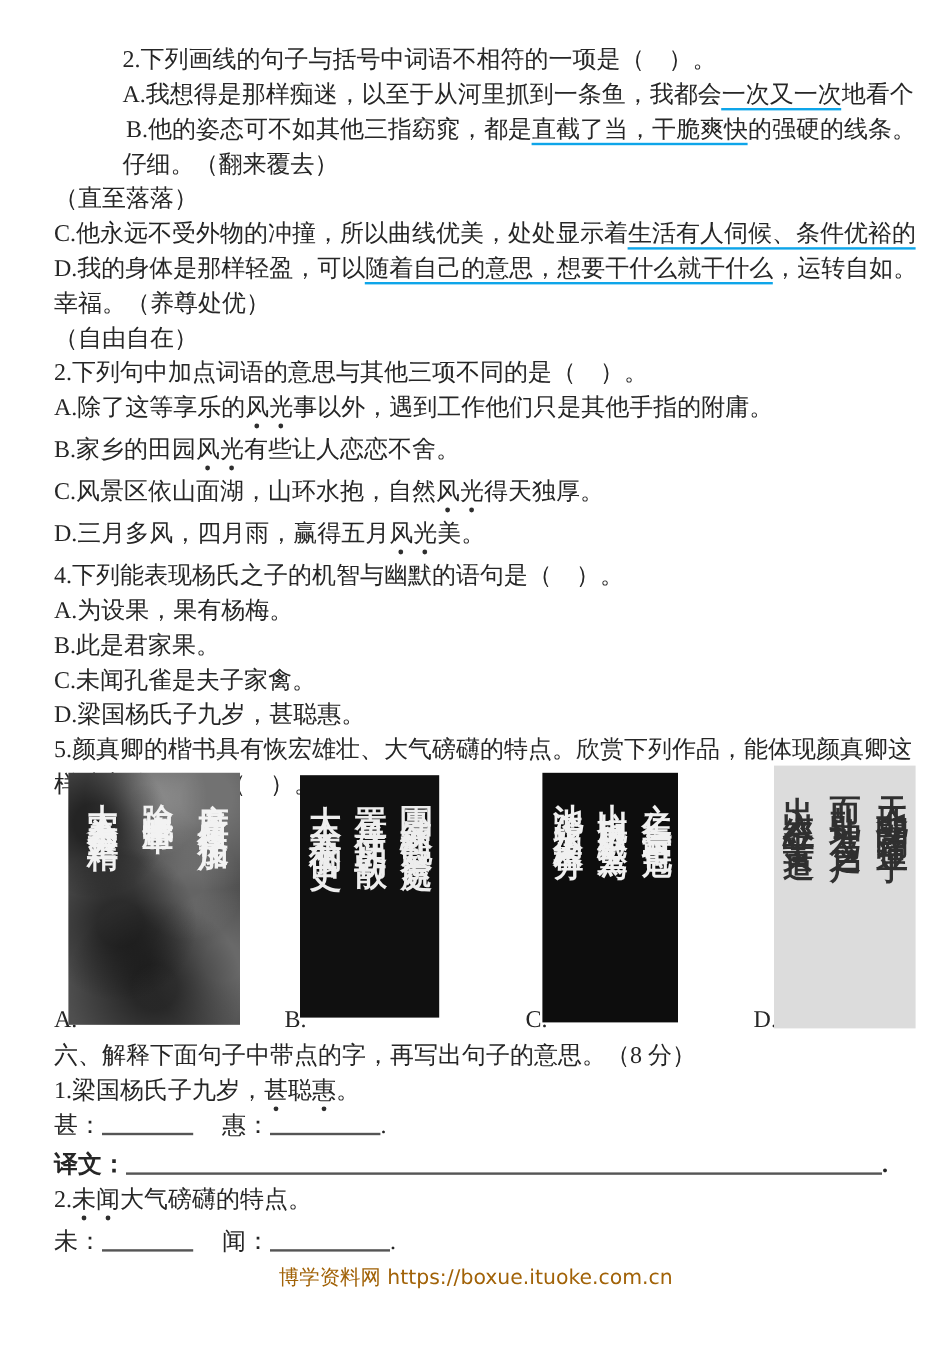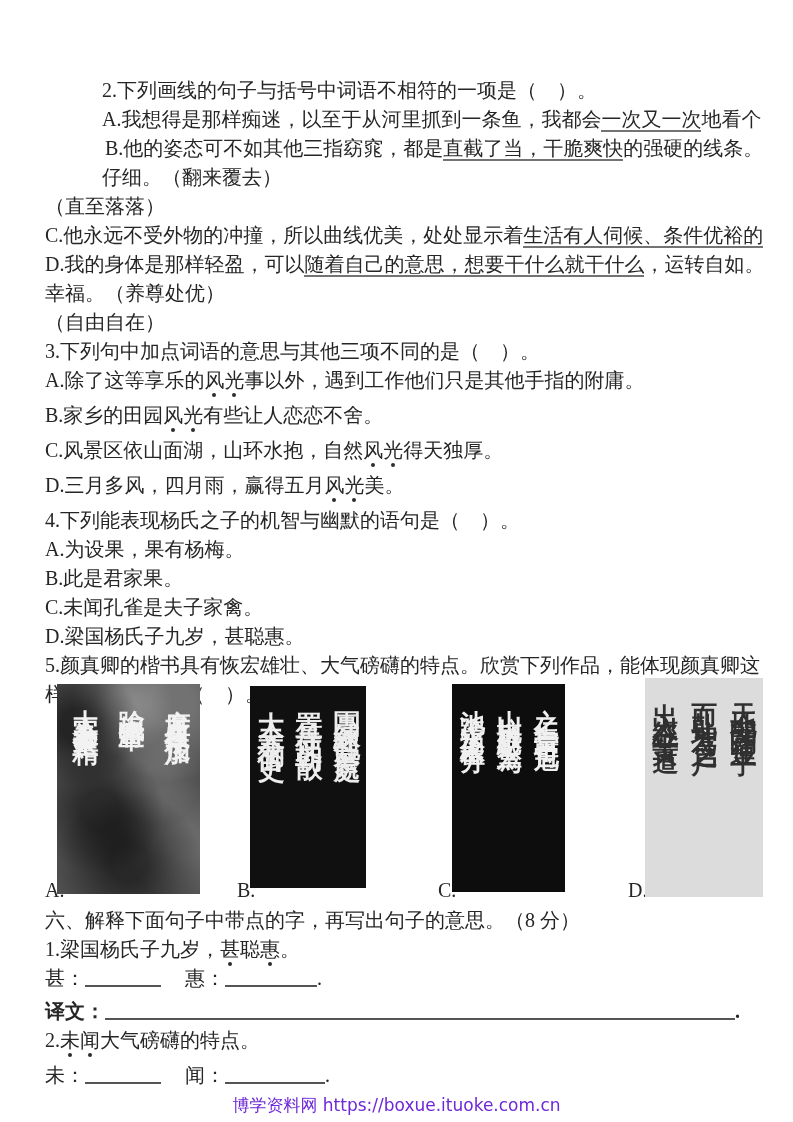--- a/index.html
+++ b/index.html
@@ -2,36 +2,36 @@
 <html><head>
 <meta charset="utf-8">
 <style>
   html,body{margin:0;padding:0;background:#ffffff;}
   .page{
     position:relative;
     width:793px;height:1122px;
     background:#ffffff;
     overflow:hidden;
     box-sizing:border-box;
-    padding:76px 45px 0 45px;
+    padding:36px 45px 0 45px;
     font-family:"Liberation Serif","DejaVu Serif",serif;
     color:#262626;
   }
   .line{
     font-size:20px;
     line-height:29px;
     min-height:29px;
     white-space:nowrap;
     overflow:visible;
   }
   .ind2{padding-left:57px;}
   .ind2b{padding-left:60px;}
   .mt5{margin-top:6px;}
   .mt4{margin-top:4px;font-weight:bold;}
-  .u{border-bottom:2px solid #737373;}
+  .u{border-bottom:2px solid #0ea5e9;}
   .dot{position:relative;display:inline-block;}
   .dot::after{
     content:"";position:absolute;left:50%;transform:translateX(-50%);
     bottom:-2px;width:4px;height:4px;border-radius:50%;background:#2e2e2e;
   }
   .blank{
     display:inline-block;height:18px;
     border-bottom:2px solid #555555;
     vertical-align:-2px;
   }
@@ -70,39 +70,39 @@
       radial-gradient(circle at 70% 45%, rgba(255,255,255,0.12) 0 8%, transparent 30%),
       radial-gradient(circle at 50% 85%, rgba(0,0,0,0.50) 0 10%, transparent 38%),
       radial-gradient(circle at 90% 75%, rgba(255,255,255,0.15) 0 8%, transparent 30%),
       radial-gradient(circle at 45% 10%, rgba(255,255,255,0.22) 0 6%, transparent 25%);
   }
   .footer{
     margin-top:3px;
     text-align:center;
     font-family:"DejaVu Sans","Liberation Sans",sans-serif;
     font-size:17px;
-    color:#6d28d9;
+    color:#a16207;
     line-height:24px;
   }
 </style>
 </head>
 <body>
 
 <div class="page">
   <div>
       <div class="line ind2"><span>2.下列画线的句子与括号中词语不相符的一项是（　）。</span></div>
       <div class="line ind2"><span>A.我想得是那样痴迷，以至于从河里抓到一条鱼，我都会</span><span class="u">一次又一次</span><span>地看个</span></div>
       <div class="line ind2b"><span>B.他的姿态可不如其他三指窈窕，都是</span><span class="u">直截了当，干脆爽快</span><span>的强硬的线条。</span></div>
       <div class="line ind2"><span>仔细。（翻来覆去）</span></div>
       <div class="line"><span>（直至落落）</span></div>
       <div class="line"><span>C.他永远不受外物的冲撞，所以曲线优美，处处显示着</span><span class="u">生活有人伺候、条件优裕的</span></div>
       <div class="line"><span>D.我的身体是那样轻盈，可以</span><span class="u">随着自己的意思，想要干什么就干什么</span><span>，运转自如。</span></div>
       <div class="line"><span>幸福。（养尊处优）</span></div>
       <div class="line"><span>（自由自在）</span></div>
-      <div class="line"><span>3.下列句中加点词语的意思与其他三项不同的是（　）。</span></div>
+      <div class="line"><span>2.下列句中加点词语的意思与其他三项不同的是（　）。</span></div>
       <div class="line"><span>A.除了这等享乐的</span><span class="dot">风</span><span class="dot">光</span><span>事以外，遇到工作他们只是其他手指的附庸。</span></div>
       <div class="line mt5"><span>B.家乡的田园</span><span class="dot">风</span><span class="dot">光</span><span>有些让人恋恋不舍。</span></div>
       <div class="line mt5"><span>C.风景区依山面湖，山环水抱，自然</span><span class="dot">风</span><span class="dot">光</span><span>得天独厚。</span></div>
       <div class="line mt5"><span>D.三月多风，四月雨，赢得五月</span><span class="dot">风</span><span class="dot">光</span><span>美。</span></div>
       <div class="line mt5"><span>4.下列能表现杨氏之子的机智与幽默的语句是（　）。</span></div>
       <div class="line"><span>A.为设果，果有杨梅。</span></div>
       <div class="line"><span>B.此是君家果。</span></div>
       <div class="line"><span>C.未闻孔雀是夫子家禽。</span></div>
       <div class="line"><span>D.梁国杨氏子九岁，甚聪惠。</span></div>
       <div class="line"><span>5.颜真卿的楷书具有恢宏雄壮、大气磅礴的特点。欣赏下列作品，能体现颜真卿这</span></div>

